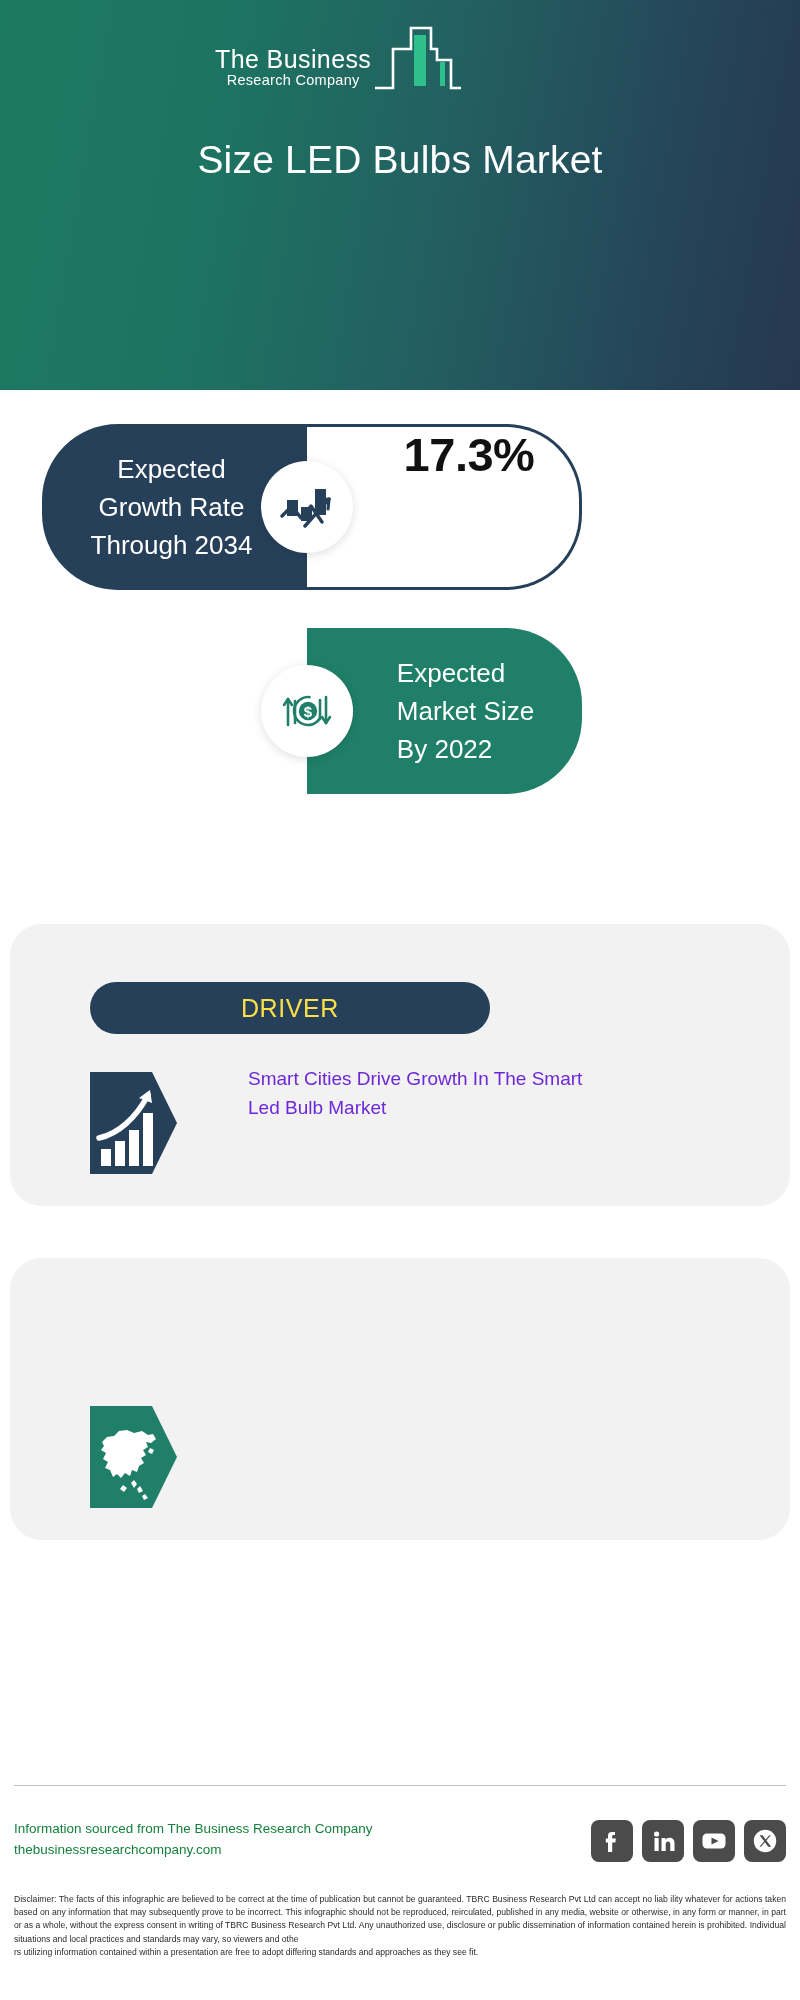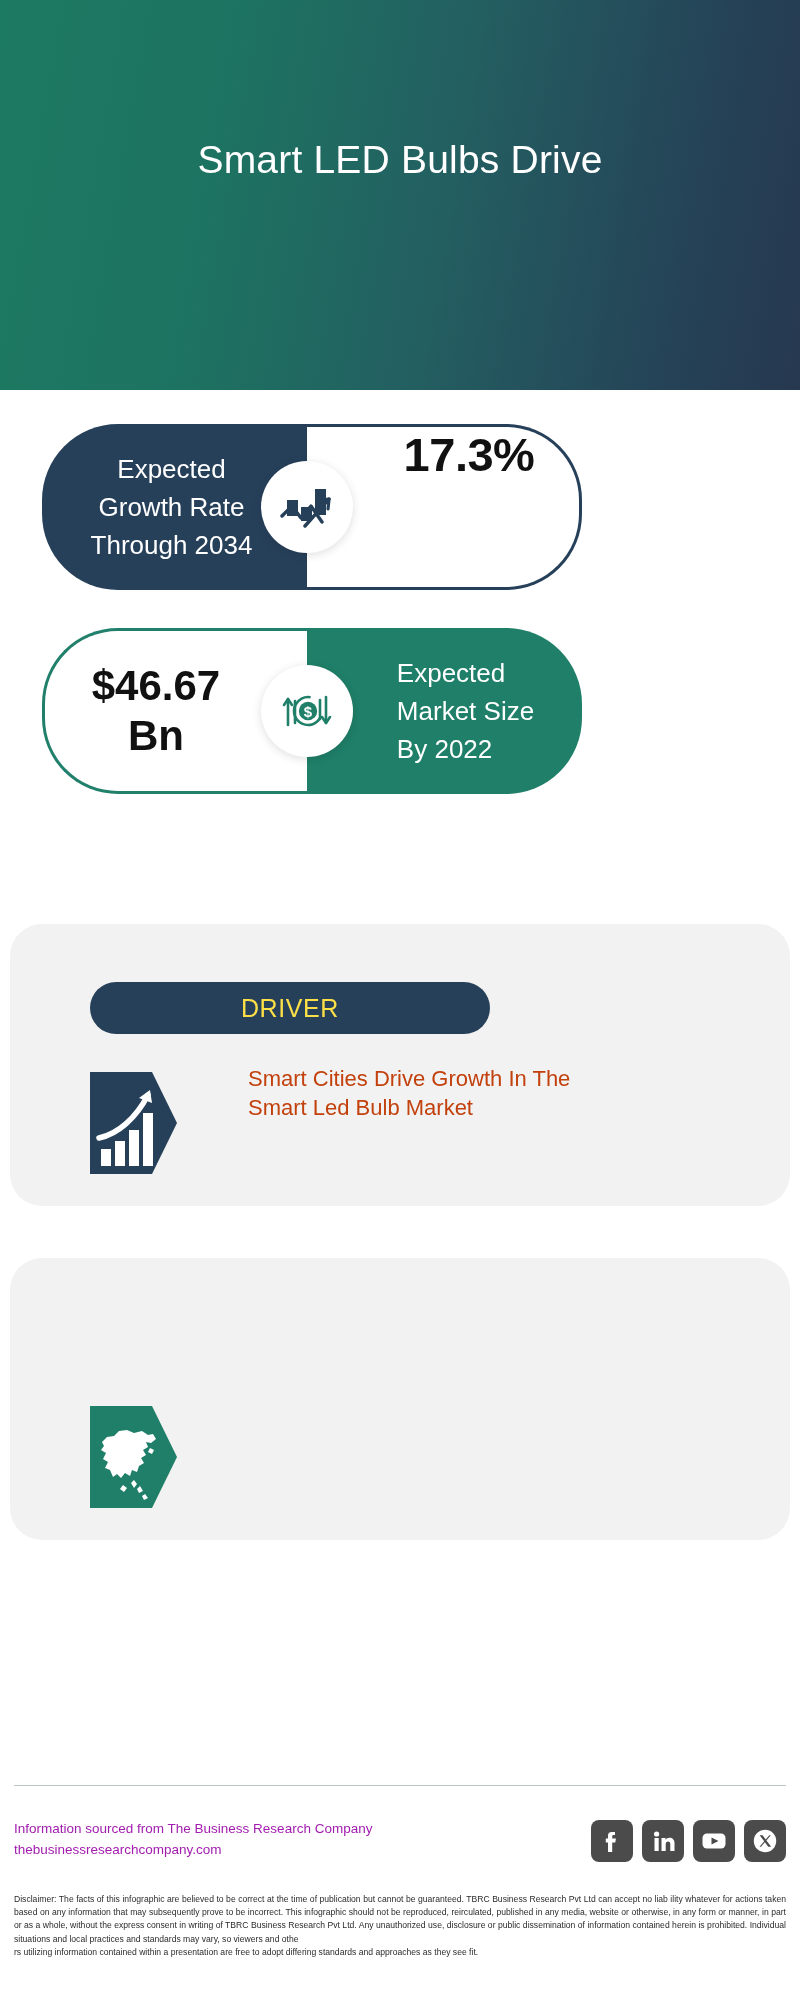--- a/index.html
+++ b/index.html
@@ -109,54 +109,67 @@
   }
   .pill-driver { top:58px; background:#27405a; }
   .pill-region { top:58px; background:#1f7f68; width:385px; }
 
   .hexicon {
     position:absolute; left:80px; top:148px; width:87px; height:102px;
   }
 
   .panel-text {
     position:absolute; left:238px; width:370px;
-    font-size:22px; line-height:29px; color:#c2410c;
+    font-size:19px; line-height:29px; color:#6d28d9;
   }
   .panel-text-driver { top:140px; }
 
   
   .divider {
     position:absolute; left:14px; top:1785px; width:772px; height:1px;
     background:#b9c6c3;
   }
   .attrib {
     position:absolute; left:14px; top:1818px;
-    font-size:13.5px; line-height:21px; color:#a21caf;
+    font-size:13.5px; line-height:21px; color:#15803d;
   }
   .socials {
     position:absolute; right:14px; top:1820px;
     display:flex; gap:9px; align-items:center;
   }
   .sicon {
     width:42px; height:42px; border-radius:8px; background:#4b4b4b;
     display:flex; align-items:center; justify-content:center;
   }
   .disclaimer {
     position:absolute; left:14px; top:1893px; width:772px;
     font-size:8.6px; line-height:13.2px; color:#2b2b2b; text-align:justify;
   }
   .disclaimer .last { display:block; }
 </style>
 </head>
 <body>
 
 <div class="header">
 
-
-  <div class="title">Smart LED Bulbs Drive</div>
+  <div class="logo">
+    <div class="logo-text">
+      <div class="logo-line1">The Business</div>
+      <div class="logo-line2">Research Company</div>
+    </div>
+    <div class="logo-mark">
+      <svg width="90" height="70" viewBox="0 0 90 70">
+        <polyline points="2,66 20,66 20,27 38,27 38,6 58,6 58,27 64,27 64,38 78,38 78,66 88,66" fill="none" stroke="#ffffff" stroke-width="2.6"></polyline>
+        <rect x="41" y="13" width="12" height="51" fill="#2ec08c"></rect>
+        <rect x="67" y="40" width="5" height="24" fill="#2ec08c"></rect>
+      </svg>
+    </div>
+  </div>
+
+  <div class="title">Size LED Bulbs Market</div>
 </div>
 
 <div class="stat1">
   <div class="stat1-left">
     <div class="stat1-left-text">
       <span>Expected</span><br>
       <span>Growth Rate</span><br>
       <span>Through 2034</span>
     </div>
   </div>
@@ -169,26 +182,20 @@
       <rect x="22" y="26" width="11" height="14" fill="#27405a"></rect>
       <rect x="36" y="8" width="11" height="26" fill="#27405a"></rect>
       <path d="M3 35 L13 25 L22 37 L32 25 L43 41" fill="none" stroke="#27405a" stroke-width="3.4" stroke-linejoin="round" stroke-linecap="round"></path>
       <path d="M26 45 L50 18" fill="none" stroke="#27405a" stroke-width="3.4" stroke-linecap="round"></path>
       <path d="M50 18 L40 19 M50 18 L49 28" fill="none" stroke="#27405a" stroke-width="3.2" stroke-linecap="round"></path>
     </svg>
   </div>
 </div>
 
 <div class="stat2">
-  <div class="stat2-left">
-    <div class="stat2-value">
-      <span>$46.67</span><br>
-      <span>Bn</span>
-    </div>
-  </div>
   <div class="stat2-right">
     <div class="stat2-right-text">
       <span>Expected</span><br>
       <span>Market Size</span><br>
       <span>By 2022</span>
     </div>
   </div>
   <div class="badge-circle stat2-badge">
     <svg width="58" height="56" viewBox="0 0 58 56">
       <circle cx="30" cy="28" r="14" fill="none" stroke="#1f7f68" stroke-width="2.6" stroke-dasharray="62 26" transform="rotate(25 30 28)"></circle>

